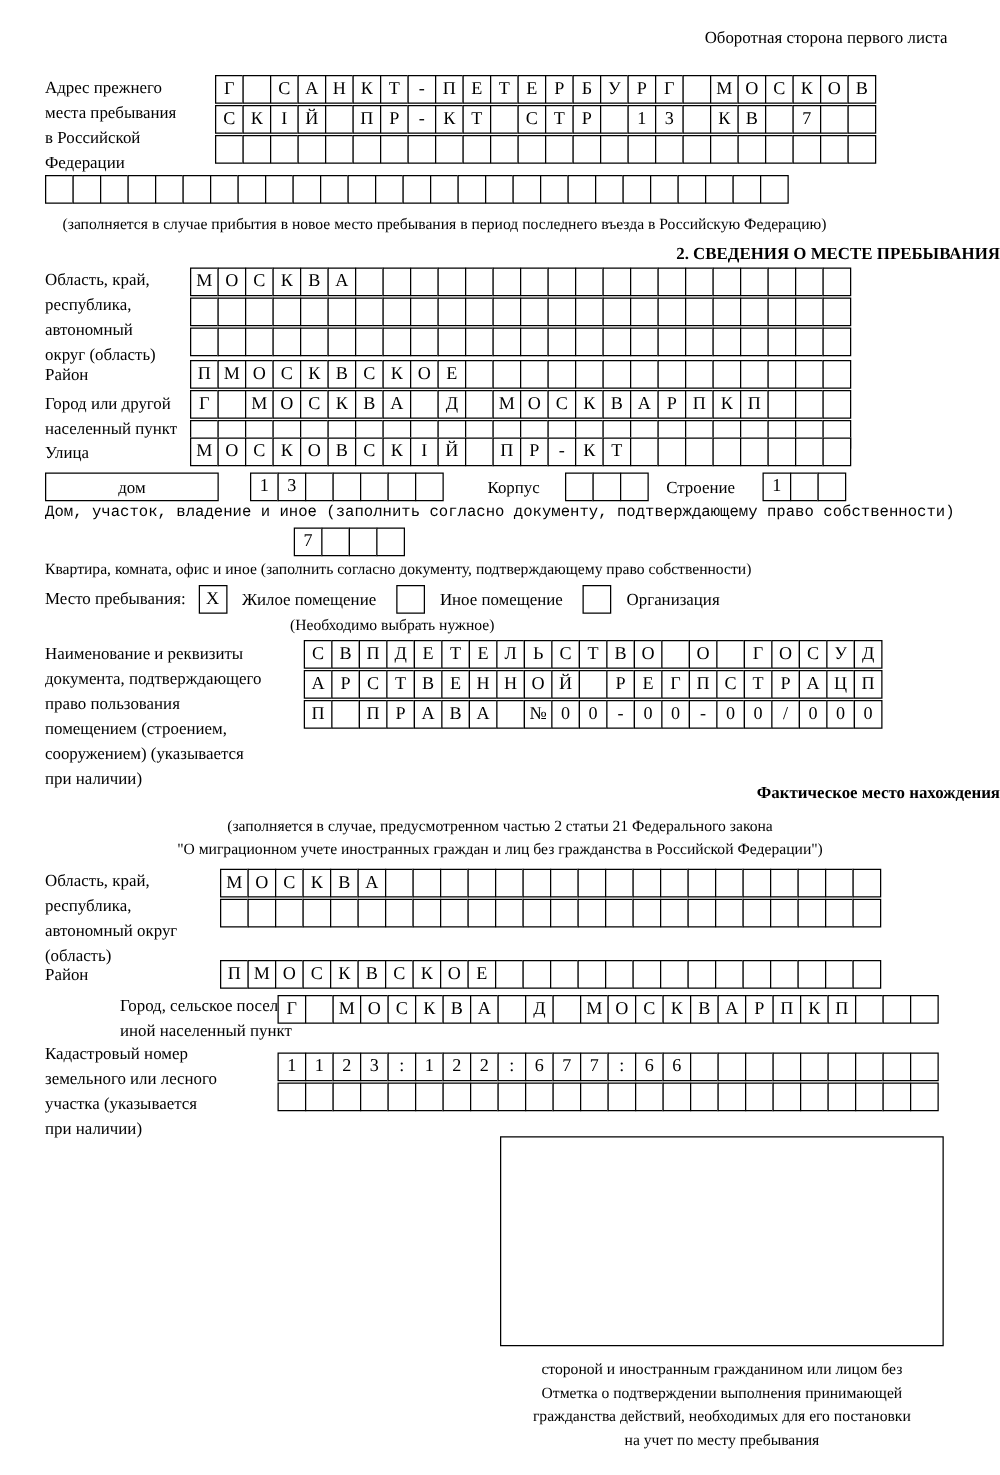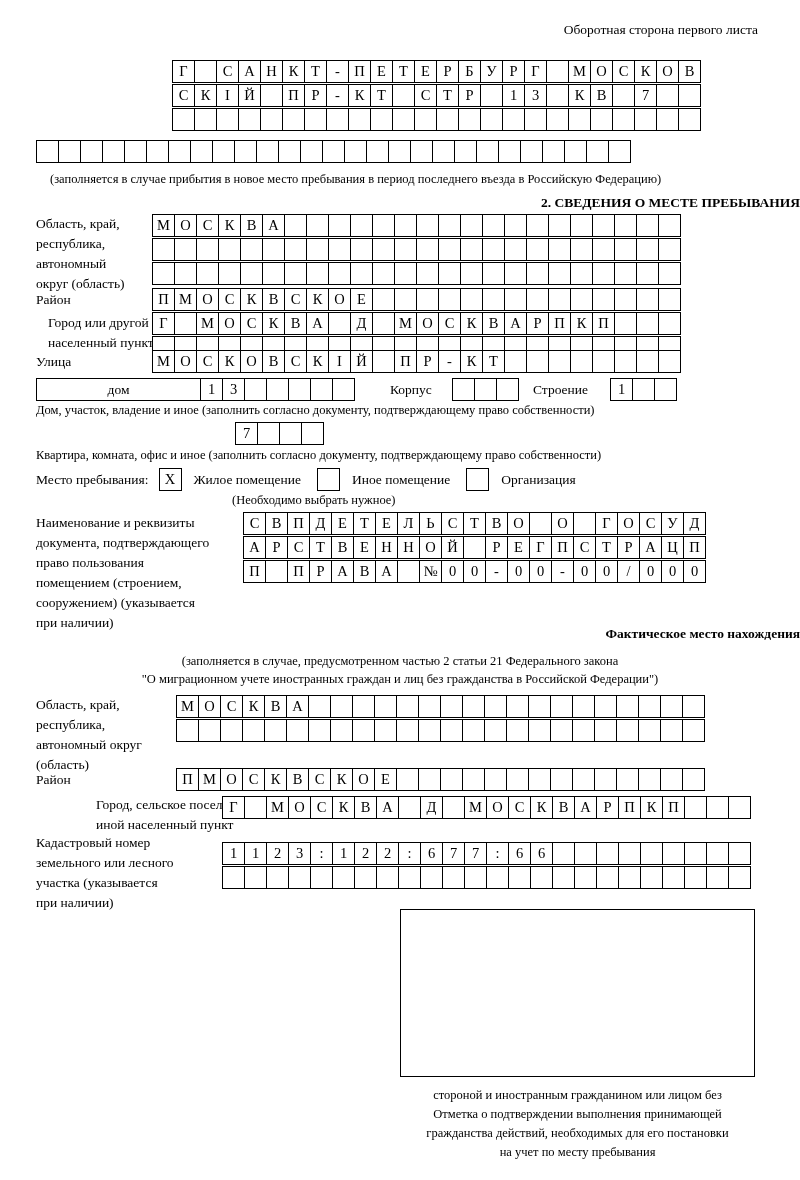--- a/index.html
+++ b/index.html
@@ -66,20 +66,26 @@
   }
   .lab-block{position:absolute;font-size:13.5px;line-height:20px;}
 </style>
 </head>
 <body>
 
 <div class="page">
 
   <div class="hdr-right">Оборотная сторона первого листа</div>
 
+  <div class="lab-block" style="left:36px;top:60px;">
+    <div>Адрес прежнего</div>
+    <div>места пребывания</div>
+    <div>в Российской</div>
+    <div>Федерации</div>
+  </div>
 
   <div class="row" id="prev-row-0" style="left:172px;top:60px;">
       <div class="cell filled">Г</div>
       <div class="cell"></div>
       <div class="cell filled">С</div>
       <div class="cell filled">А</div>
       <div class="cell filled">Н</div>
       <div class="cell filled">К</div>
       <div class="cell filled">Т</div>
       <div class="cell filled">-</div>
@@ -292,21 +298,21 @@
       <div class="cell"></div>
       <div class="cell"></div>
       <div class="cell"></div>
       <div class="cell"></div>
       <div class="cell"></div>
       <div class="cell"></div>
       <div class="cell"></div>
       <div class="cell"></div>
     </div>
 
-  <div class="lab-block" style="left:48px;top:313px;">
+  <div class="lab-block" style="left:36px;top:313px;">
     <div>Город или другой</div>
     <div>населенный пункт</div>
   </div>
   <div class="row" id="city-row-0" style="left:152px;top:312px;">
       <div class="cell filled">Г</div>
       <div class="cell"></div>
       <div class="cell filled">М</div>
       <div class="cell filled">О</div>
       <div class="cell filled">С</div>
       <div class="cell filled">К</div>
@@ -377,21 +383,21 @@
       <div class="cell"></div>
       <div class="cell"></div>
       <div class="cell"></div>
       <div class="cell"></div>
       <div class="cell"></div>
       <div class="cell"></div>
       <div class="cell"></div>
       <div class="cell"></div>
     </div>
 
-  <div class="wide-label" style="left:36px;top:378px;width:165px;">дом</div>
+  <div class="wide-label" style="left:36px;top:378px;width:139px;">дом</div>
   <div class="row" id="dom-cells" style="left:200px;top:378px;">
       <div class="cell filled">1</div>
       <div class="cell filled">3</div>
       <div class="cell"></div>
       <div class="cell"></div>
       <div class="cell"></div>
       <div class="cell"></div>
       <div class="cell"></div>
     </div>
   <div class="lab-block" style="left:390px;top:380px;">Корпус</div>
@@ -400,21 +406,21 @@
       <div class="cell"></div>
       <div class="cell"></div>
     </div>
   <div class="lab-block" style="left:533px;top:380px;">Строение</div>
   <div class="row" id="stroenie-cells" style="left:610px;top:378px;">
       <div class="cell filled">1</div>
       <div class="cell"></div>
       <div class="cell"></div>
     </div>
 
-  <div class="note" style="left:36px;top:403px;">Дом, участок, владение и иное (заполнить согласно документу, подтверждающему право собственности)</div>
+  <div class="note" style="left:36px;top:403px;font-family:Liberation Mono, monospace;">Дом, участок, владение и иное (заполнить согласно документу, подтверждающему право собственности)</div>
 
   <div class="row" id="kv-cells" style="left:235px;top:422px;">
       <div class="cell filled">7</div>
       <div class="cell"></div>
       <div class="cell"></div>
       <div class="cell"></div>
     </div>
 
   <div class="note" style="left:36px;top:448px;">Квартира, комната, офис и иное (заполнить согласно документу, подтверждающему право собственности)</div>
 

